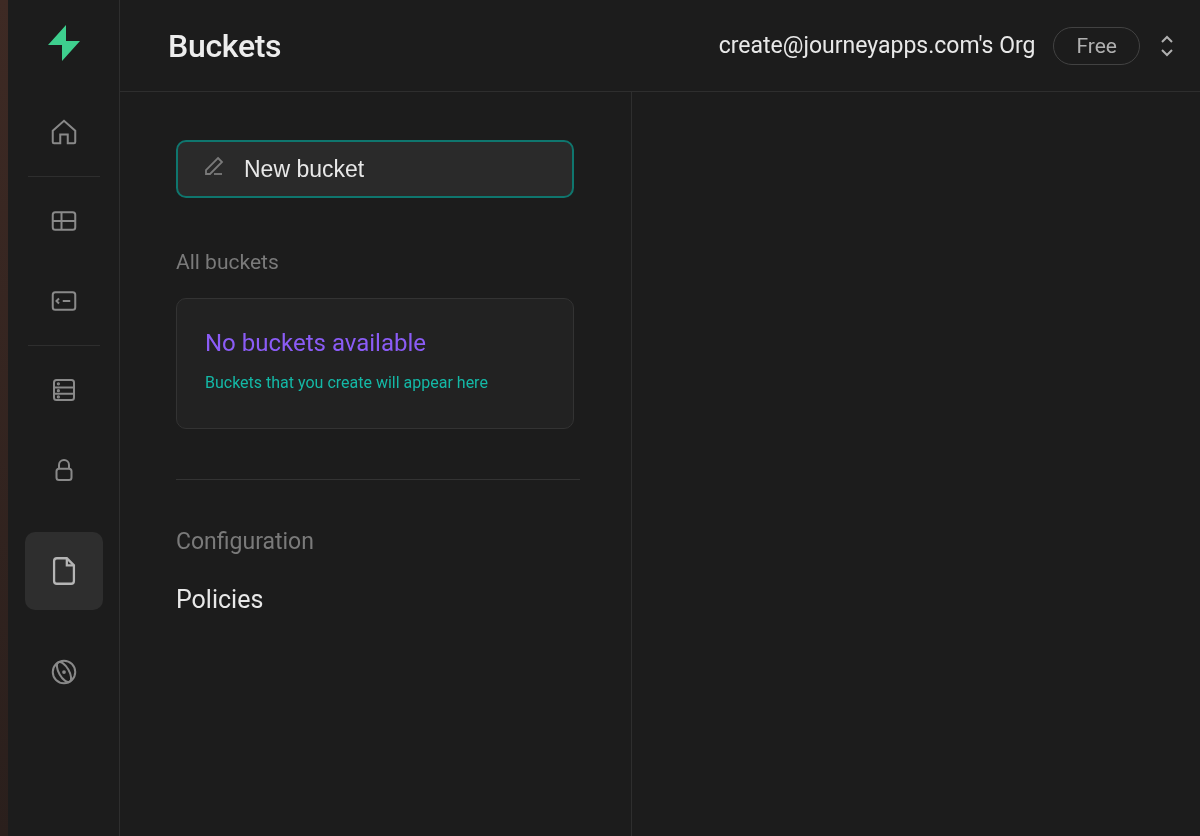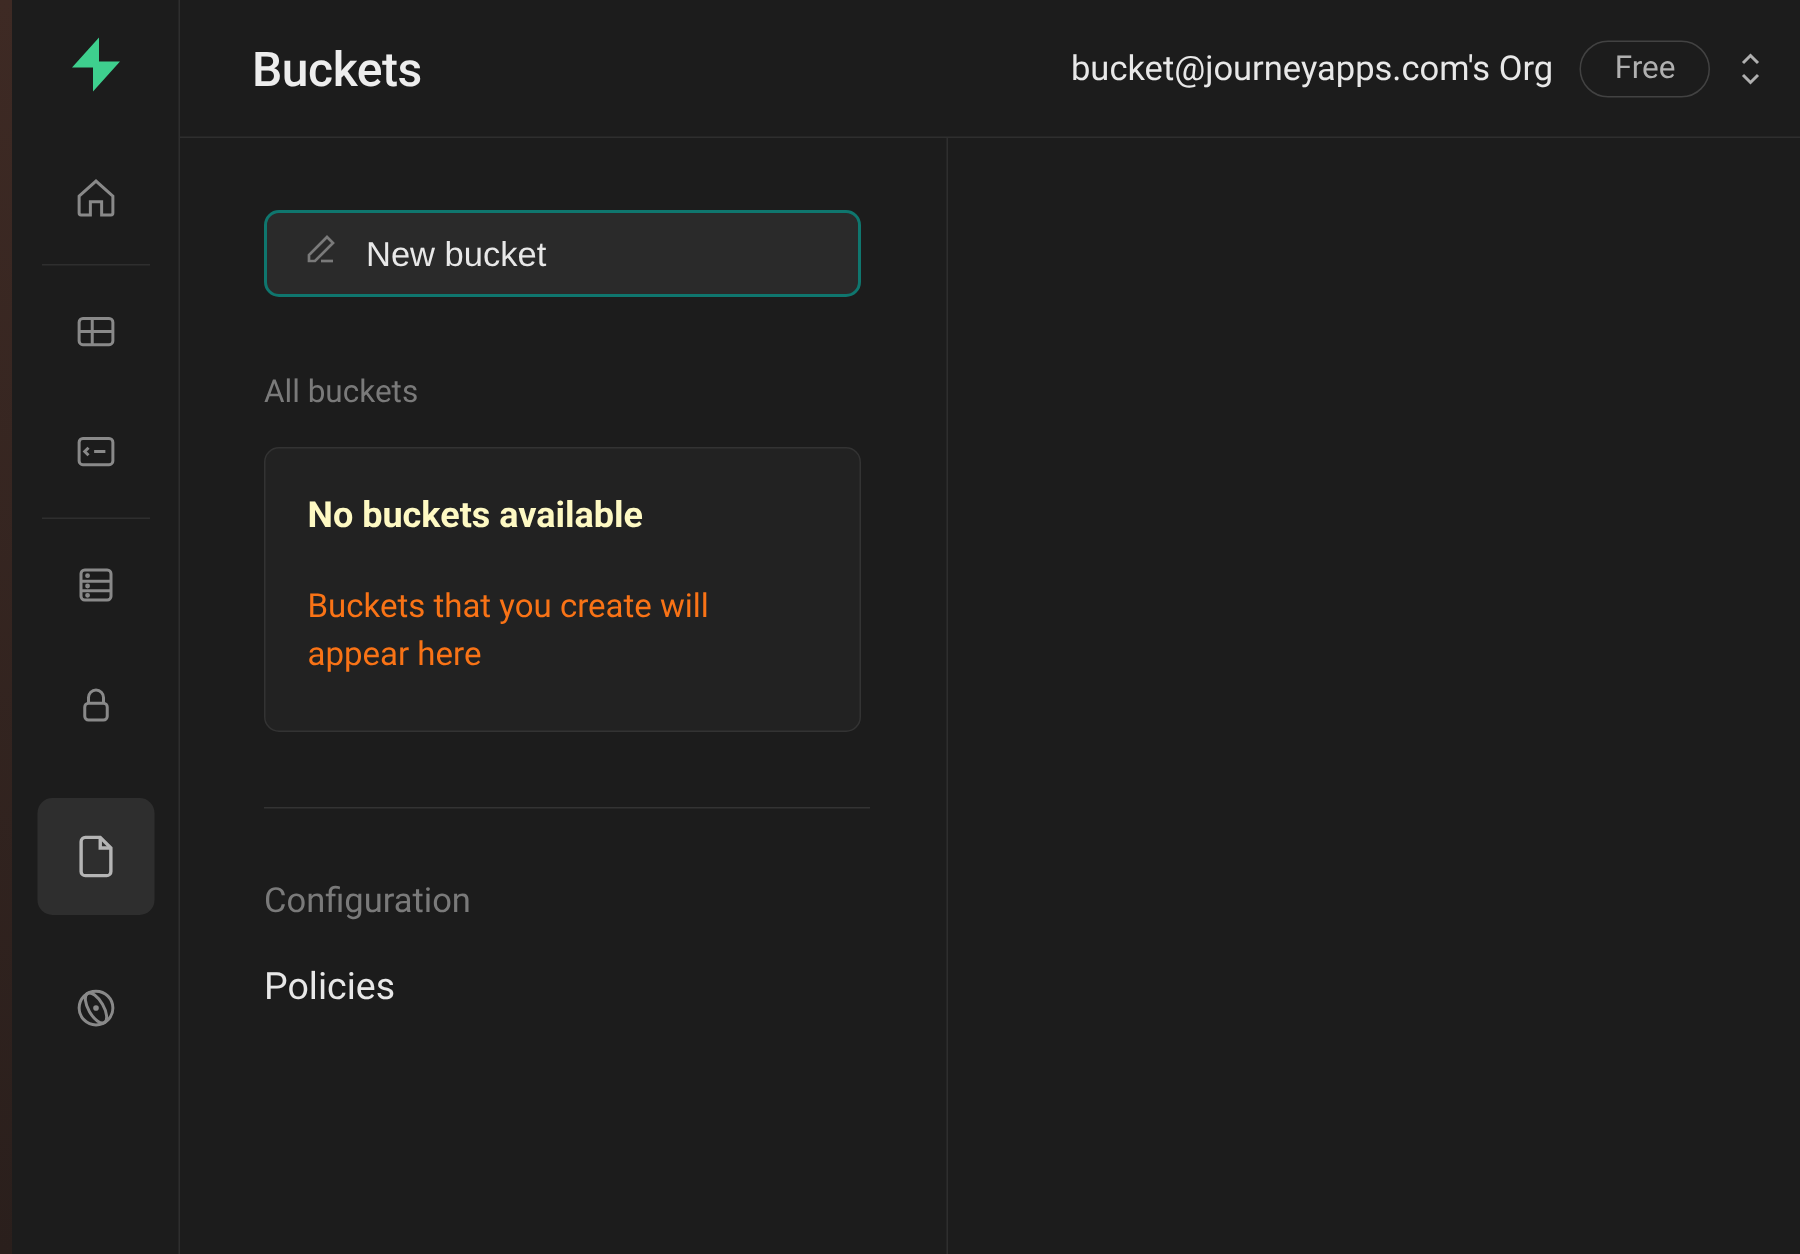--- a/index.html
+++ b/index.html
@@ -179,27 +179,27 @@
     }
     .empty-card {
       width: 398px;
       border: 1px solid #333333;
       background: #222222;
       border-radius: 10px;
       padding: 30px 28px 34px;
     }
     .empty-title {
       font-size: 24px;
-      color: #fef9c3;
-      font-weight: 700;
-      margin-bottom: 32px;
+      color: #8b5cf6;
+      font-weight: 400;
+      margin-bottom: 14px;
     }
     .empty-sub {
-      font-size: 22px;
-      color: #f97316;
+      font-size: 16px;
+      color: #14b8a6;
       line-height: 1.45;
       font-weight: 400;
     }
     .divider {
       width: 404px;
       height: 1px;
       background: #333333;
       margin-top: 50px;
     }
     .config-label {
@@ -291,21 +291,21 @@
         <ellipse cx="12" cy="12" rx="9" ry="4" transform="rotate(60 12 12)"></ellipse>
         <circle cx="12" cy="12" r="1.5" fill="#898989" stroke="none"></circle>
       </svg>
   </div>
 </nav>
 
 <div class="main">
   <header class="header">
     <h1 class="header-title">Buckets</h1>
     <div class="header-right">
-      <span class="org-name">bucket@journeyapps.com's Org</span>
+      <span class="org-name">create@journeyapps.com's Org</span>
       <span class="plan-badge">Free</span>
       <span class="selector-icon">
         <svg viewBox="0 0 16 10">
             <polyline points="3 7 8 2 13 7"></polyline>
           </svg>
         <svg viewBox="0 0 16 10">
             <polyline points="3 3 8 8 13 3"></polyline>
           </svg>
       </span>
     </div>

